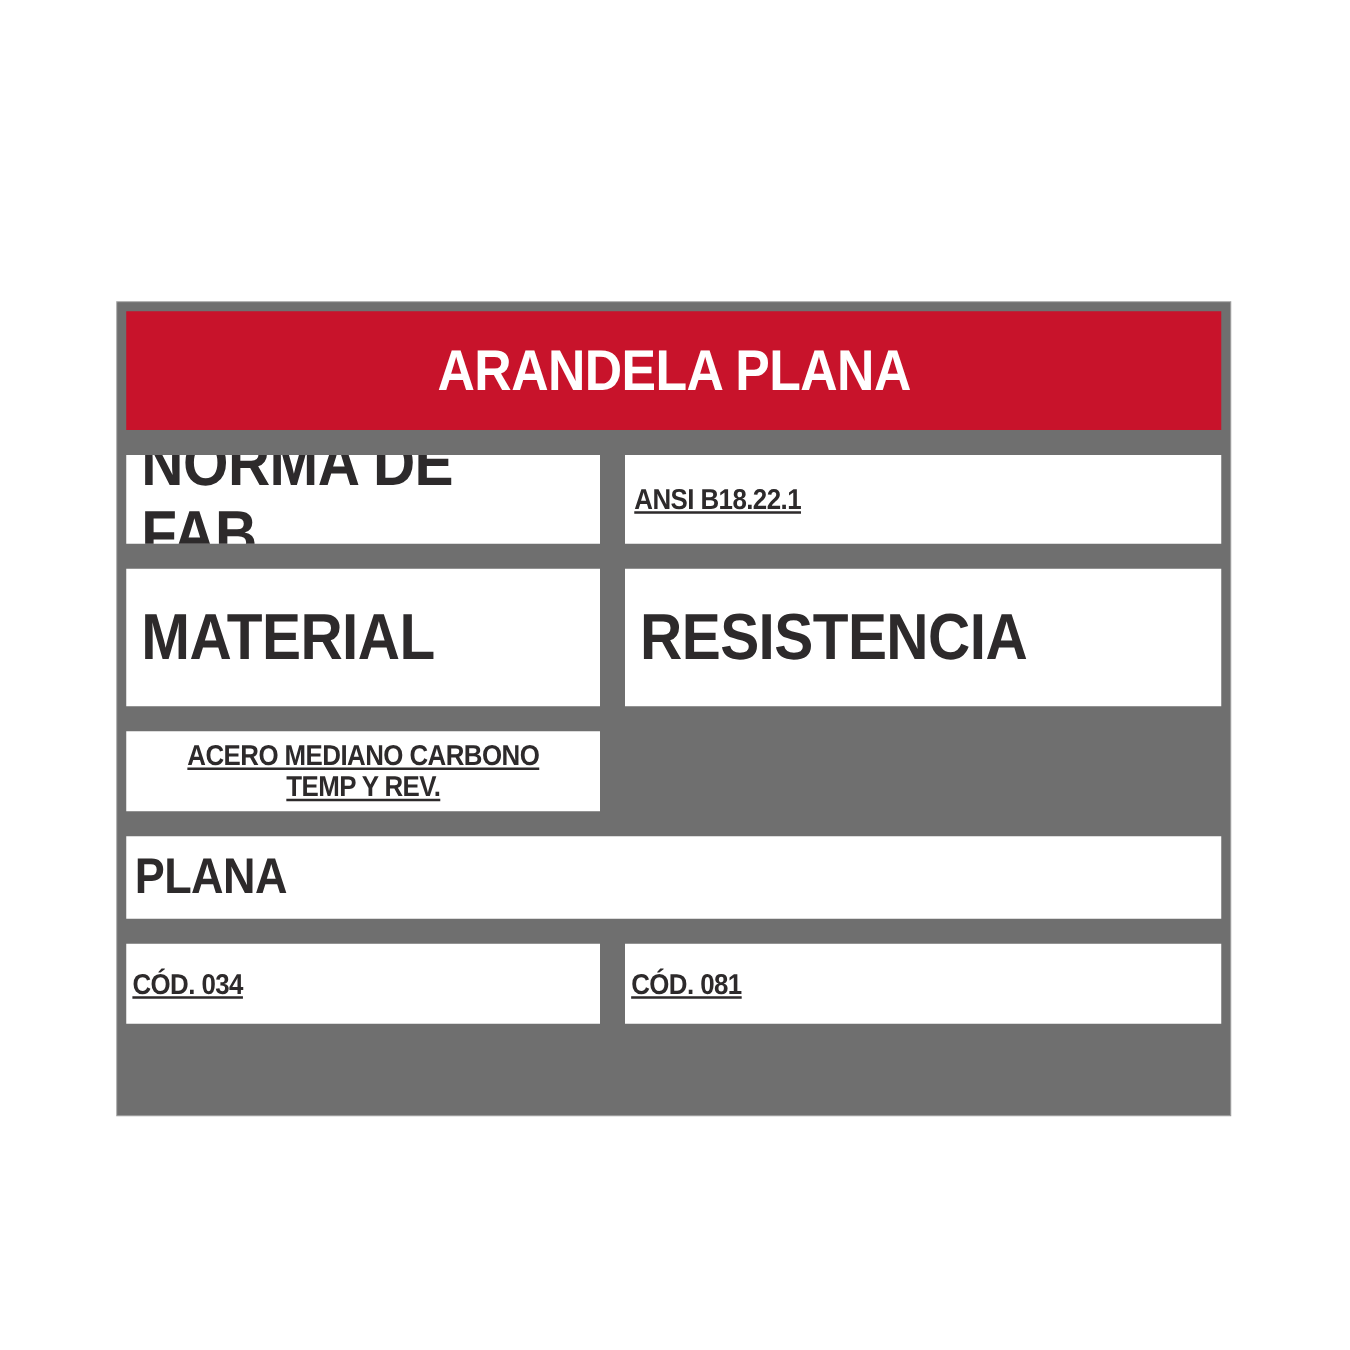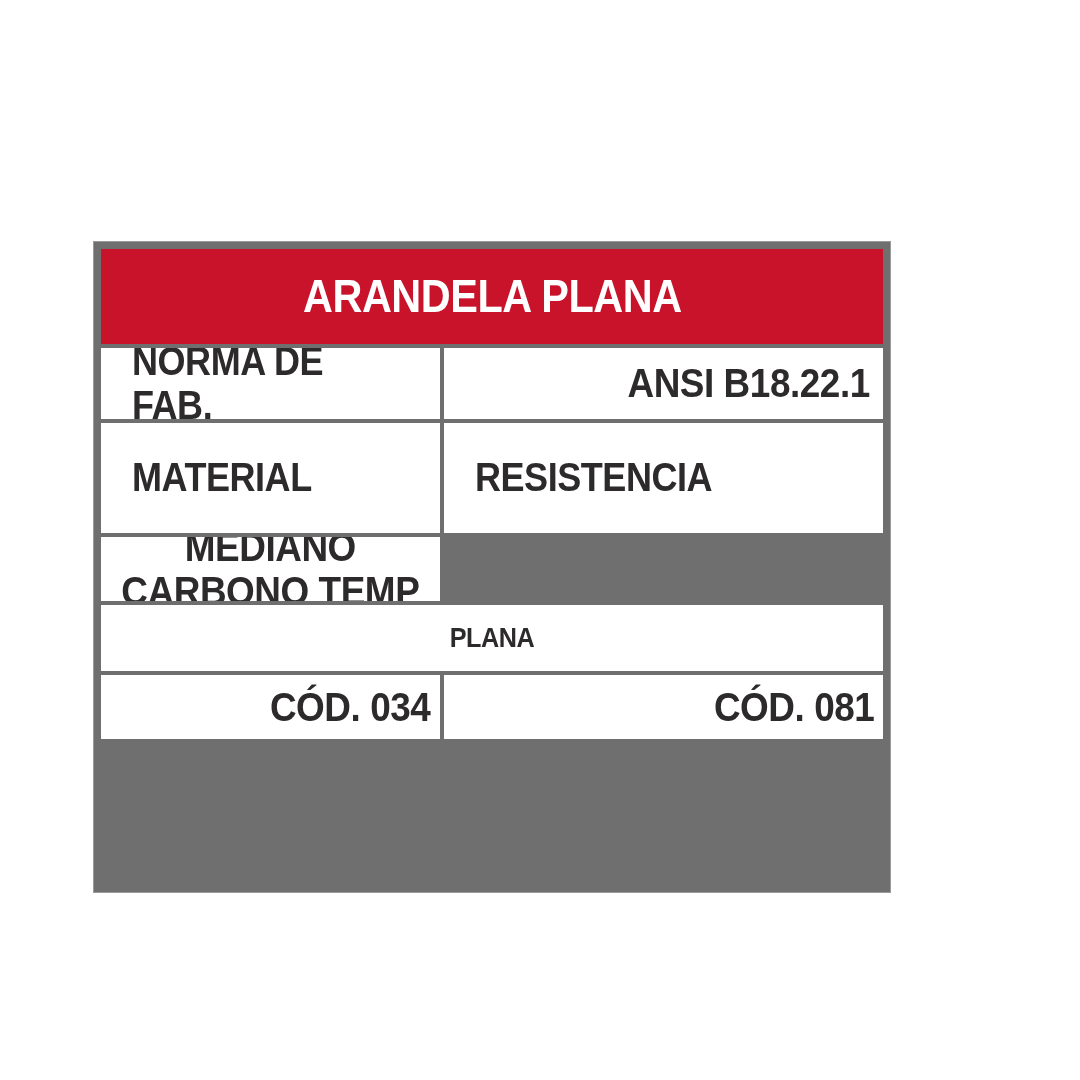--- a/index.html
+++ b/index.html
@@ -19,29 +19,29 @@
   }
   .sheet{
     position:absolute;
     left:0;top:0;width:1080px;height:1080px;
     background:var(--page);
   }
   .spec-table{
     position:absolute;
     left:94px;
     top:242px;
-    width:796px;
+    width:890px;
     height:650px;
     background:var(--border);
     border:7px solid var(--border);
     box-shadow:0 0 0 1px #9a9a9a;
     display:grid;
     grid-template-columns:43.3% 1fr;
     grid-template-rows:95px 71px 110px 64px 66px 64px 66px 1fr;
-    gap:4px;
+    gap:20px;
   }
   .cell{
     background:var(--cell);
     display:flex;
     align-items:center;
     color:var(--text);
     font-weight:bold;
     overflow:hidden;
   }
   .cell .txt{
@@ -53,37 +53,38 @@
   .title-cell{
     grid-column:1 / -1;
     background:var(--red);
     color:#ffffff;
     justify-content:center;
     font-size:46px;
   }
   .title-cell .txt{transform-origin:center center;}
   .label-cell{
     justify-content:flex-start;
-    padding-left:31px;
-    font-size:40px;
+    padding-left:12px;
+    font-size:52px;
   }
   .label-cell .txt{transform-origin:left center;}
   .value-cell{
-    justify-content:flex-end;
+    justify-content:flex-start;
     text-align:center;
-    font-size:41px;
+    font-size:23px;
+    text-decoration:underline;
   }
   .value-cell .txt{
     transform-origin:center center;
     max-width:420px;
   }
   .section-cell{
     grid-column:1 / -1;
-    justify-content:center;
-    font-size:28px;
+    justify-content:flex-start;
+    font-size:40px;
   }
   .section-cell .txt{transform-origin:center center;}
 </style>
 </head>
 <body>
 
 <div class="sheet">
   <div class="spec-table">
 
     <div class="cell title-cell">

